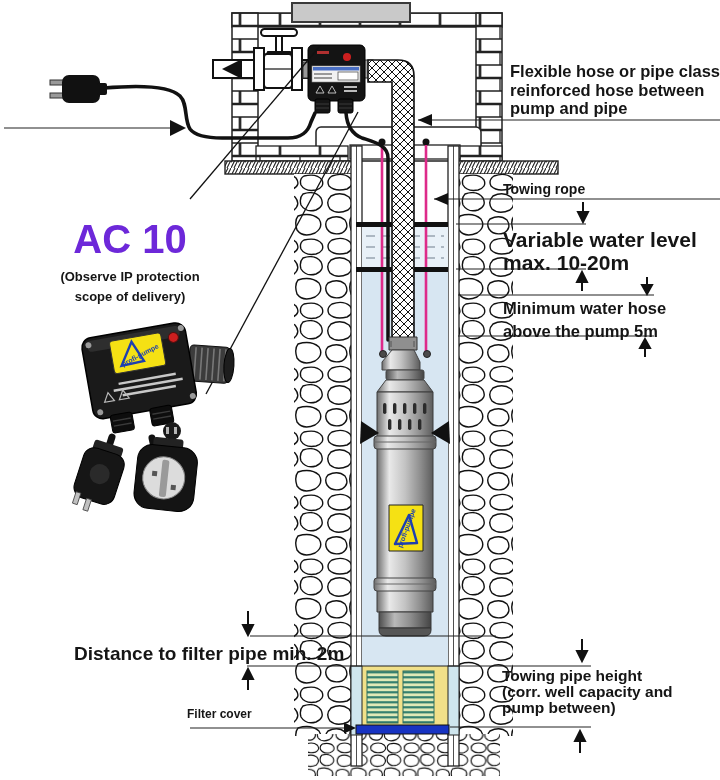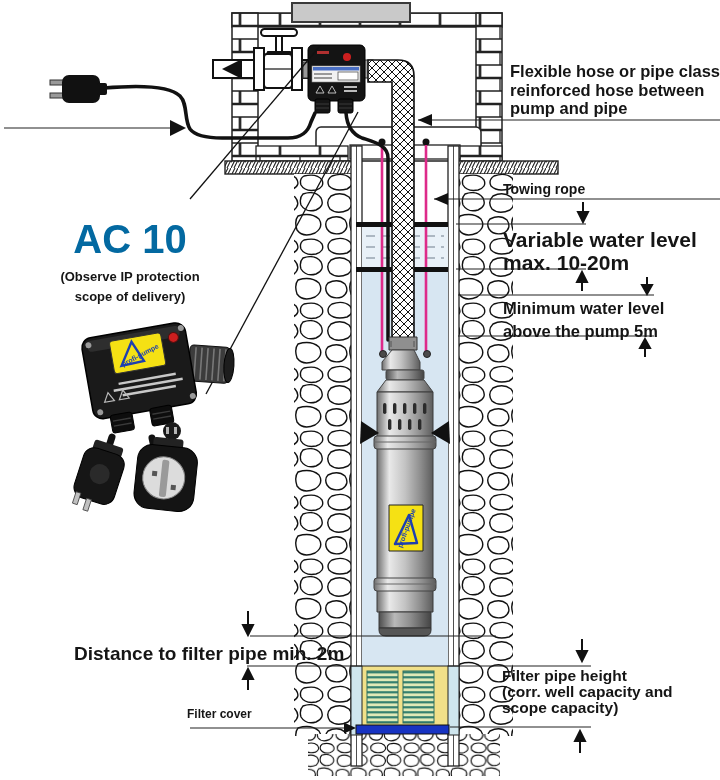--- a/index.html
+++ b/index.html
@@ -3,21 +3,21 @@
 <meta charset="utf-8">
 <style>
   html,body{margin:0;padding:0;background:#fff;}
   #stage{position:relative;width:720px;height:780px;background:#fff;overflow:hidden;
          font-family:"Liberation Sans",sans-serif;}
   #diagram{position:absolute;left:0;top:0;}
   .lbl{position:absolute;font-weight:bold;color:#151515;white-space:nowrap;
        font-family:"Liberation Sans",sans-serif;}
   .lbl span{display:block;}
   .center{text-align:center;}
-  .magenta{color:#0369a1;}
+  .magenta{color:#6d28d9;}
 </style>
 </head>
 <body>
 
 <div id="stage">
 
 <svg id="diagram" width="720" height="780" viewBox="0 0 720 780">
   <defs>
     <pattern id="bricks" width="40" height="26" patternUnits="userSpaceOnUse">
       <rect width="40" height="26" fill="#fff"></rect>
@@ -313,27 +313,27 @@
 </div>
 
 <div class="lbl" style="left:503px;top:181px;font-size:14px">Towing rope</div>
 
 <div class="lbl" style="left:503px;top:229px;font-size:21px;line-height:22.5px">
   <span>Variable water level</span>
   <span>max. 10-20m</span>
 </div>
 
 <div class="lbl" style="left:503px;top:297px;font-size:16.5px;line-height:22.5px">
-  <span>Minimum water level</span>
+  <span>Minimum water hose</span>
   <span>above the pump 5m</span>
 </div>
 
 <div class="lbl" style="left:74px;top:643px;font-size:19px">Distance to filter pipe min. 2m</div>
 
 <div class="lbl" style="left:187px;top:707px;font-size:12px">Filter cover</div>
 
 <div class="lbl" style="left:502px;top:668px;font-size:15.5px;line-height:16px">
-  <span>Filter pipe height</span>
+  <span>Towing pipe height</span>
   <span>(corr. well capacity and</span>
-  <span>scope capacity)</span>
+  <span>pump between)</span>
 </div>
 
 </div>
 
 </body></html>

